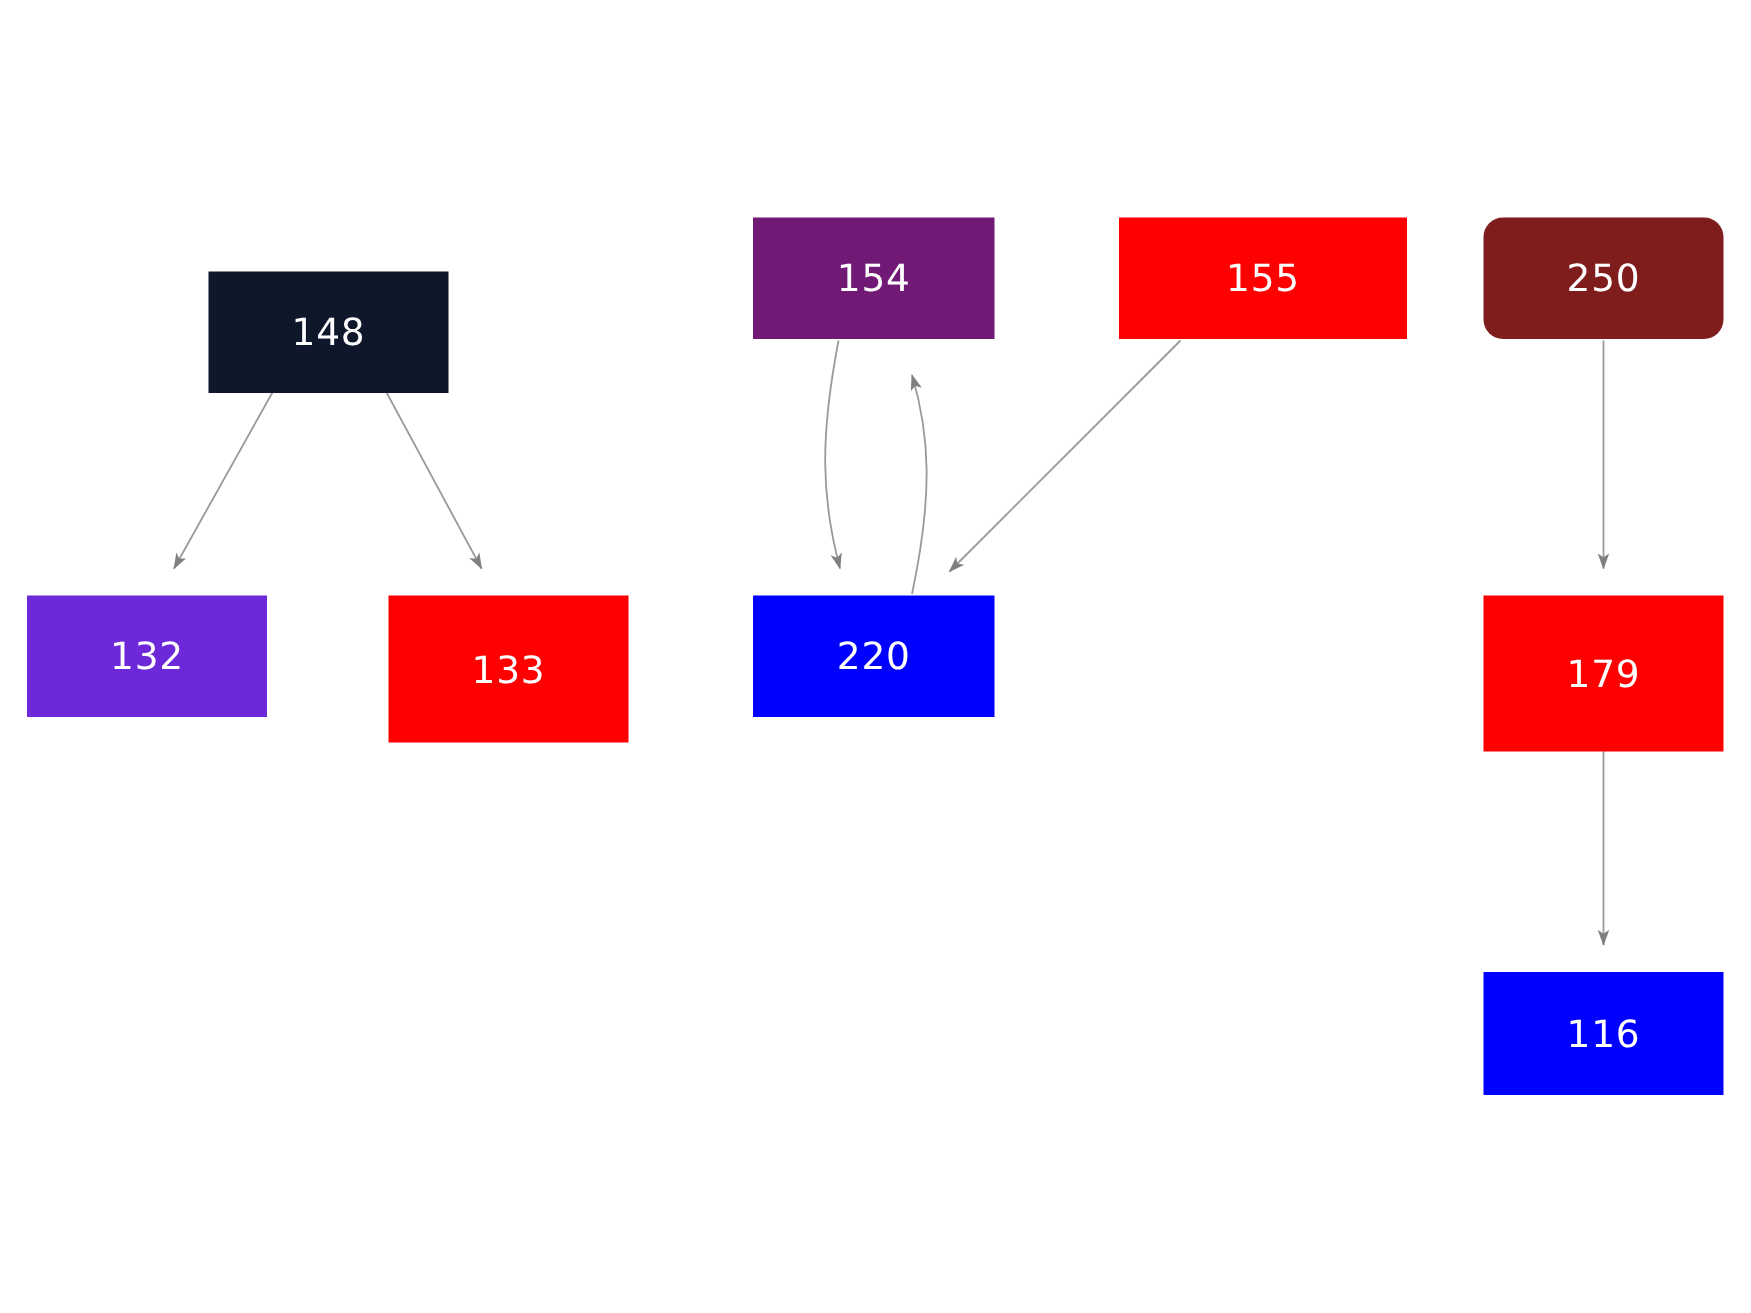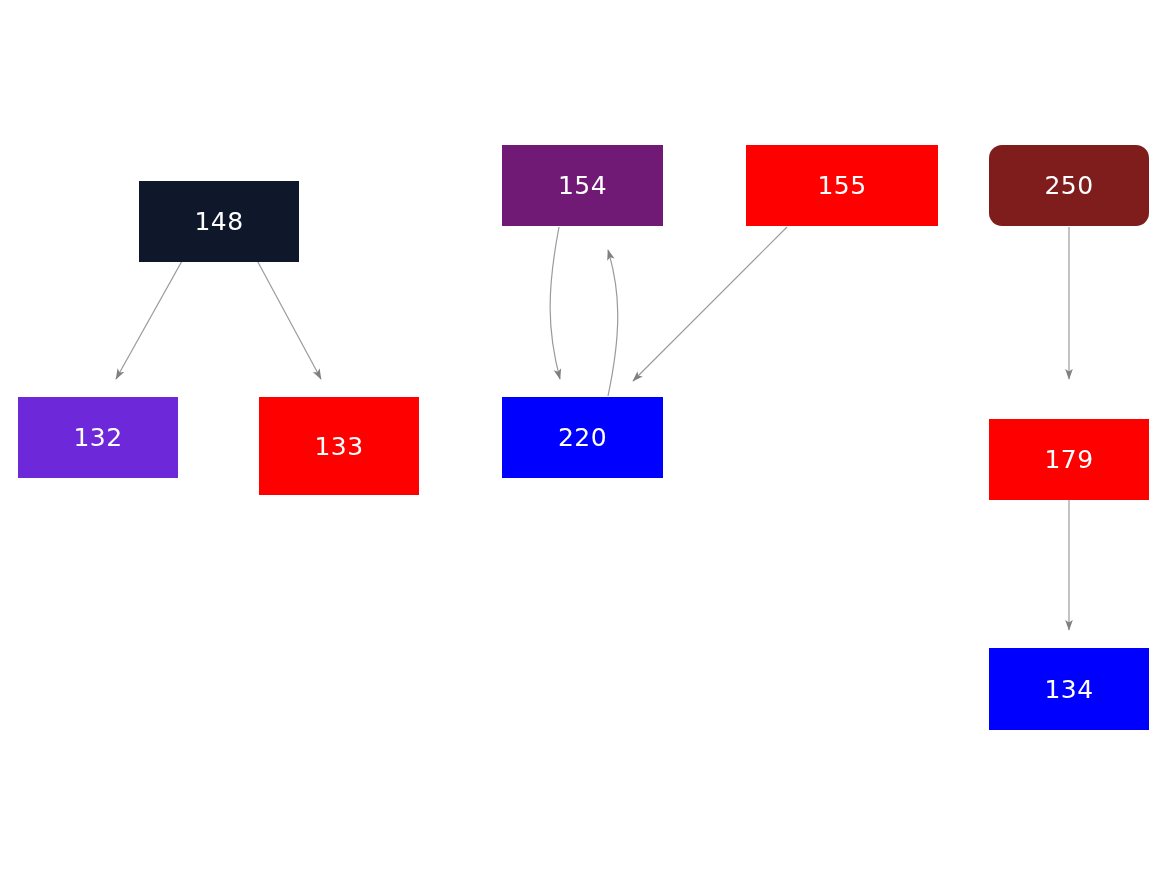--- a/index.html
+++ b/index.html
@@ -78,20 +78,20 @@
   </div>
   <div class="node" style="left: 746px; top: 145px; width: 192px; height: 81px; background: rgb(255, 0, 0); color: rgb(255, 255, 255);">
     <span class="node-label">155</span>
   </div>
   <div class="node" style="left: 502px; top: 397px; width: 161px; height: 81px; background: rgb(0, 0, 255); color: rgb(255, 255, 255);">
     <span class="node-label">220</span>
   </div>
   <div class="node" style="left: 989px; top: 145px; width: 160px; height: 81px; background: #7f1d1d; color: rgb(255, 255, 255); border-radius: 13px;">
     <span class="node-label">250</span>
   </div>
-  <div class="node" style="left: 989px; top: 419px; width: 160px; height: 81px; background: rgb(255, 0, 0); color: rgb(255, 255, 255);">
+  <div class="node" style="left: 989px; top: 397px; width: 160px; height: 104px; background: rgb(255, 0, 0); color: rgb(255, 255, 255);">
     <span class="node-label">179</span>
   </div>
   <div class="node" style="left: 989px; top: 648px; width: 160px; height: 82px; background: rgb(0, 0, 255); color: rgb(255, 255, 255);">
-    <span class="node-label">134</span>
+    <span class="node-label">116</span>
   </div>
 
 </div>
 
 </body></html>

